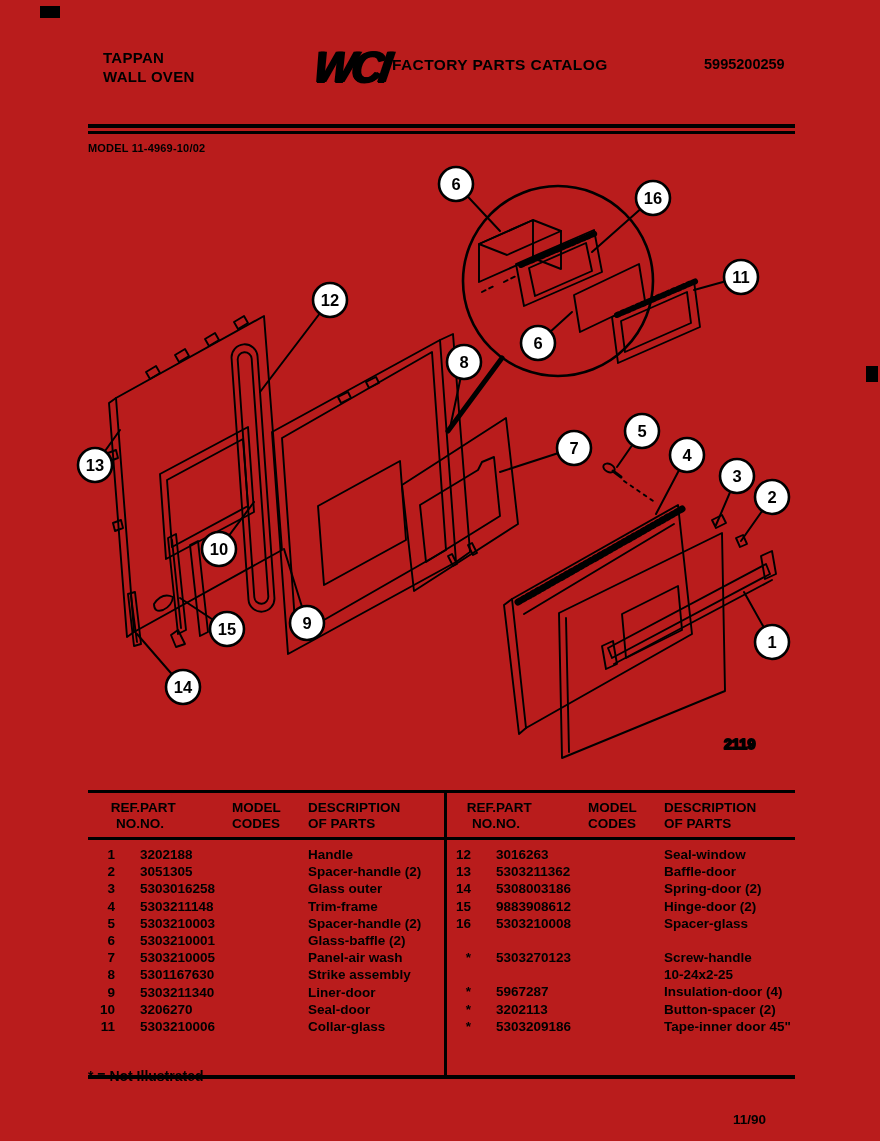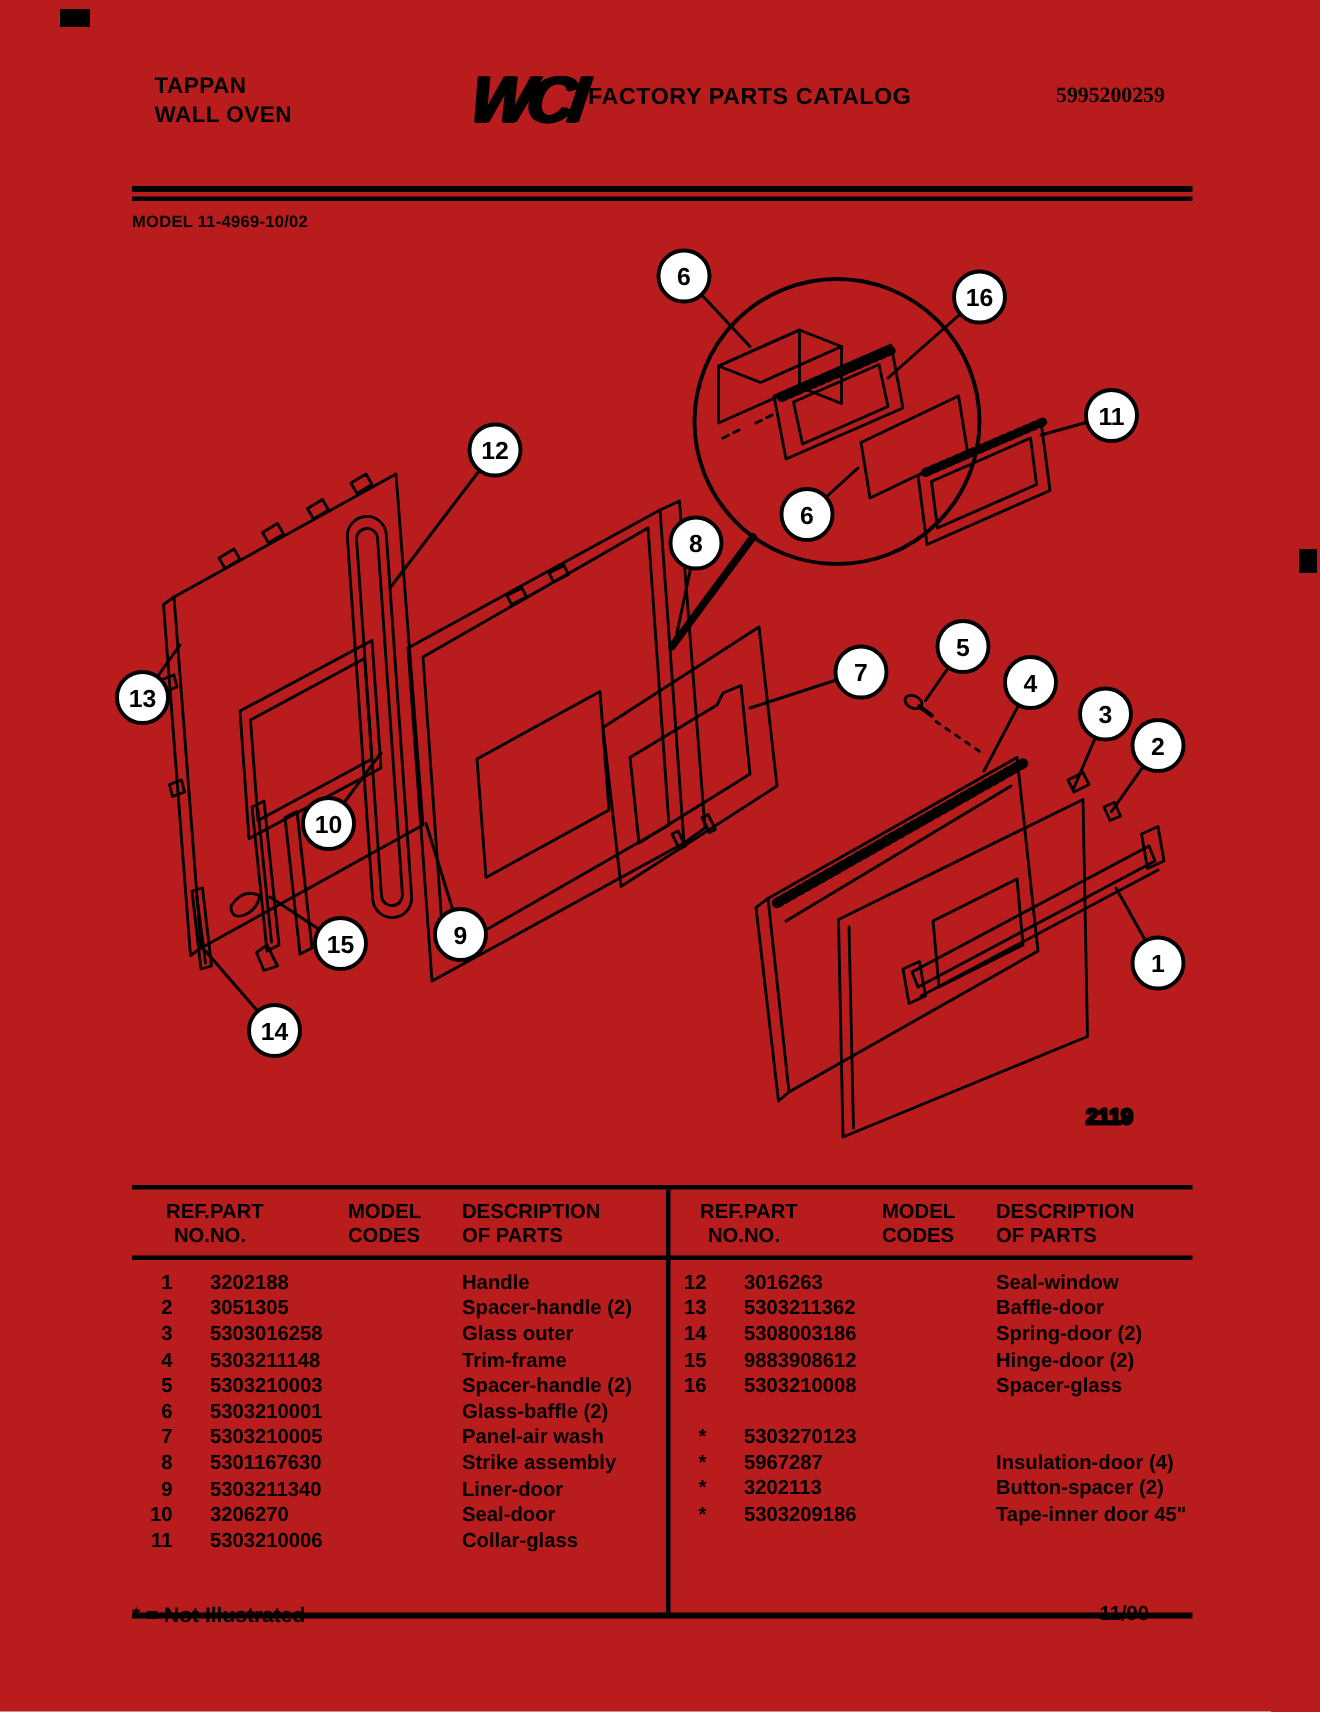--- a/index.html
+++ b/index.html
@@ -4,21 +4,21 @@
 <style>
   html,body{margin:0;padding:0;background:#e8e8e8;}
   .page{position:relative;width:880px;height:1141px;background:#b91c1c;color:#000;
         font-family:"Liberation Sans",sans-serif;font-weight:700;overflow:hidden;}
   .abs{position:absolute;}
   
   .brand{left:103px;top:48px;font-size:15px;line-height:19px;letter-spacing:.3px;}
   .logo{left:314px;top:42px;font-size:44px;font-style:italic;font-weight:700;letter-spacing:-4px;
         text-shadow:1.5px 0 #000,-1px 0 #000,0 1px #000;transform:skewX(-8deg);}
   .cat-title{left:392px;top:56px;font-size:15.5px;letter-spacing:.4px;}
-  .cat-num{left:704px;top:56px;font-size:14.5px;font-family:Liberation Serif, serif;}
+  .cat-num{left:704px;top:56px;font-size:14.5px;}
   .dblrule{left:88px;top:124px;width:707px;height:3px;border-top:4px solid #000;border-bottom:3px solid #000;}
   .model{left:88px;top:142px;font-size:11px;letter-spacing:.2px;}
   
   #diagram-svg{position:absolute;left:0;top:160px;width:880px;height:625px;}
   #diagram-svg text{font-family:"Liberation Sans",sans-serif;font-weight:700;fill:#000;}
   
   .tbl-wrap{left:88px;top:790px;width:707px;height:282px;border-top:3px solid #000;border-bottom:4px solid #000;font-size:13.5px;}
   .tbl-divider{left:356px;top:0;width:2.5px;height:100%;background:#000;}
   .tbl-headsep{left:0;top:44px;width:100%;height:2.5px;background:#000;}
   .half{position:absolute;top:0;width:342px;height:100%;}
@@ -27,21 +27,21 @@
   .phead span{white-space:pre-line;}
   .phead .h1{padding-left:3px;text-align:right;}
   .rows{position:absolute;top:53px;left:0;right:0;}
   .prow{display:grid;grid-template-columns:40px 92px 76px auto;line-height:17.2px;}
   .prow.gap{margin-top:17px;}
   .c-ref{text-align:right;padding-right:25px;}
   .d2{display:block;}
   
   .foot-note{left:88px;top:1068px;font-size:14px;}
   .foot-page{left:0;width:880px;top:1076px;text-align:center;font-size:16px;letter-spacing:.5px;}
-  .foot-date{left:733px;top:1068px;font-size:13.5px;}
+  .foot-date{left:733px;top:1112px;font-size:13.5px;}
   .speck{background:#000;}
 </style>
 </head>
 <body>
 
 <div class="page">
 
   <div class="abs speck" style="left:40px;top:6px;width:20px;height:12px;"></div>
   <div class="abs speck" style="left:866px;top:366px;width:12px;height:16px;"></div>
 
@@ -364,20 +364,21 @@
           <div class="prow">
     <span class="c-ref">16</span>
     <span class="c-part">5303210008</span>
     <span class="c-codes"></span>
     <span class="c-desc"><span>Spacer-glass</span></span>
   </div>
           <div class="prow gap">
     <span class="c-ref">*</span>
     <span class="c-part">5303270123</span>
     <span class="c-codes"></span>
+    <span class="c-desc"><span>Screw-handle</span><span class="d2">10-24x2-25</span></span>
   </div>
           <div class="prow">
     <span class="c-ref">*</span>
     <span class="c-part">5967287</span>
     <span class="c-codes"></span>
     <span class="c-desc"><span>Insulation-door (4)</span></span>
   </div>
           <div class="prow">
     <span class="c-ref">*</span>
     <span class="c-part">3202113</span>

